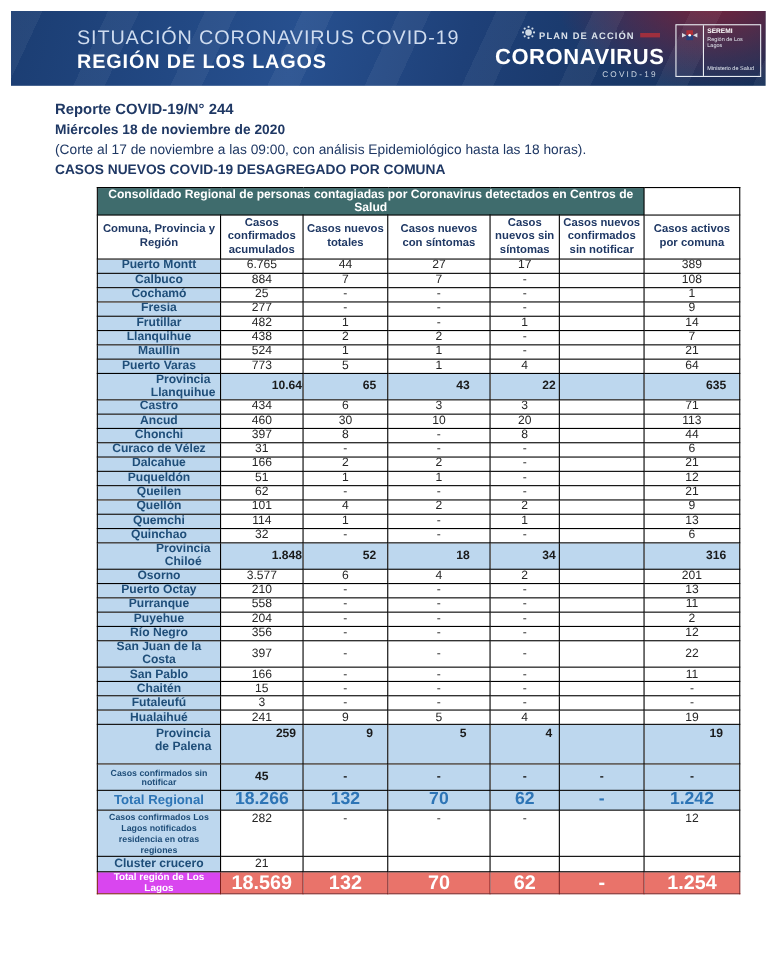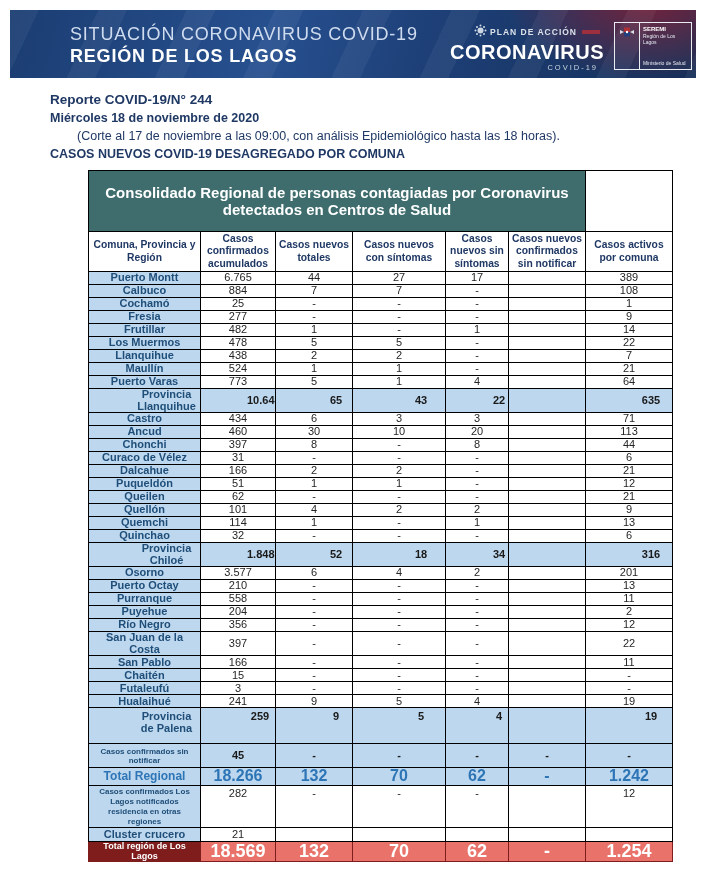--- a/index.html
+++ b/index.html
@@ -41,31 +41,31 @@
 
   
   .underline { position:absolute; left:10px; top:78px; width:686px; height:5px; display:flex; }
   .u-blue { width:41%; height:100%; }
   .u-red  { flex:1; height:100%; }
 
   
   .report-block { position:absolute; left:50px; top:90px; color:#1F3864; }
   .report-block .r-title { font-size:13.5px; font-weight:700; line-height:19px; }
   .report-block .r-date  { font-size:12.5px; font-weight:700; line-height:18px; }
-  .report-block .r-note  { font-size:12.5px; font-weight:400; line-height:18px;margin-left:27px; }
+  .report-block .r-note  { font-size:12.5px; font-weight:400; line-height:18px; }
   .report-block .r-sub   { font-size:12.5px; font-weight:700; line-height:18px; }
 
   
   table.covid {
     position:absolute; left:88px; top:170px; width:584px;
     border-collapse:collapse; table-layout:fixed;
     font-family:"Liberation Sans", sans-serif;
   }
   table.covid td, table.covid th { border:1px solid #000000; text-align:center; vertical-align:middle; overflow:hidden; }
-  .tbl-title { background:#3F6C6D; color:#ffffff; font-weight:700; font-size:15px; height:23px; padding:13px 2px; }
+  .tbl-title { background:#3F6C6D; color:#ffffff; font-weight:700; font-size:11px; height:23px; padding:0 2px; }
   .tbl-title-corner { background:#ffffff; height:23px; }
   tr.hdr th { background:#ffffff; color:#1F3864; font-weight:700; font-size:10.3px; line-height:1.18; height:40px; padding:1px 1px; }
 
   tbody td { font-size:11px; color:#262626; height:13px; padding:0 2px; line-height:1.05; }
   td.label-cell { background:#BDD7EE; color:#1F4E79; font-weight:700; }
 
   tr.row-province td, tr.row-province-tall td { background:#BDD7EE; font-weight:700; color:#1a1a1a;padding-left:46px; }
   tr.row-province td.label-cell, tr.row-province-tall td.label-cell { color:#1F4E79; }
   tr.row-province-tall td { height:36px; vertical-align:top; padding-top:3px; }
 
@@ -74,21 +74,21 @@
 
   tr.row-total-regional td { background:#BDD7EE; font-weight:700; color:#2E75B6; font-size:16px; height:16px; }
   tr.row-total-regional td.label-cell { color:#2E75B6; font-size:12px; }
 
   tr.row-note-row td { vertical-align:top; padding-top:2px; height:36px;margin-left:24px; }
   tr.row-note-row td.label-cell { font-size:8px; line-height:1.25; padding-top:1px; }
 
   tr.row-cluster td { height:14px;margin-top:12px; }
 
   tr.row-grand-total td { background:#E9736A; color:#ffffff; font-weight:700; font-size:18px; height:20px; border-color:#7f1d1d; }
-  tr.row-grand-total td.label-cell { background:#7f1d1d; color:#ffffff; font-size:9px; }
+  tr.row-grand-total td.label-cell { background:#d946ef; color:#ffffff; font-size:9px; }
 </style>
 </head>
 <body>
 
 <div class="page">
 
   <div class="top-bar">
     <div class="bar-titles">
       <div class="t1">SITUACIÓN CORONAVIRUS COVID-19</div>
       <div class="t2">REGIÓN DE LOS LAGOS</div>
@@ -215,29 +215,20 @@
         <tr class="row-commune">
           <td class="label-cell">Frutillar</td>
           <td class="value-cell">482</td>
           <td class="value-cell">1</td>
           <td class="value-cell">-</td>
           <td class="value-cell">1</td>
           <td class="value-cell"></td>
           <td class="value-cell">14</td>
         </tr>
         <tr class="row-commune">
-          <td class="label-cell">Los Muermos</td>
-          <td class="value-cell">478</td>
-          <td class="value-cell">5</td>
-          <td class="value-cell">5</td>
-          <td class="value-cell">-</td>
-          <td class="value-cell"></td>
-          <td class="value-cell">22</td>
-        </tr>
-        <tr class="row-commune">
           <td class="label-cell">Llanquihue</td>
           <td class="value-cell">438</td>
           <td class="value-cell">2</td>
           <td class="value-cell">2</td>
           <td class="value-cell">-</td>
           <td class="value-cell"></td>
           <td class="value-cell">7</td>
         </tr>
         <tr class="row-commune">
           <td class="label-cell">Maullín</td>

